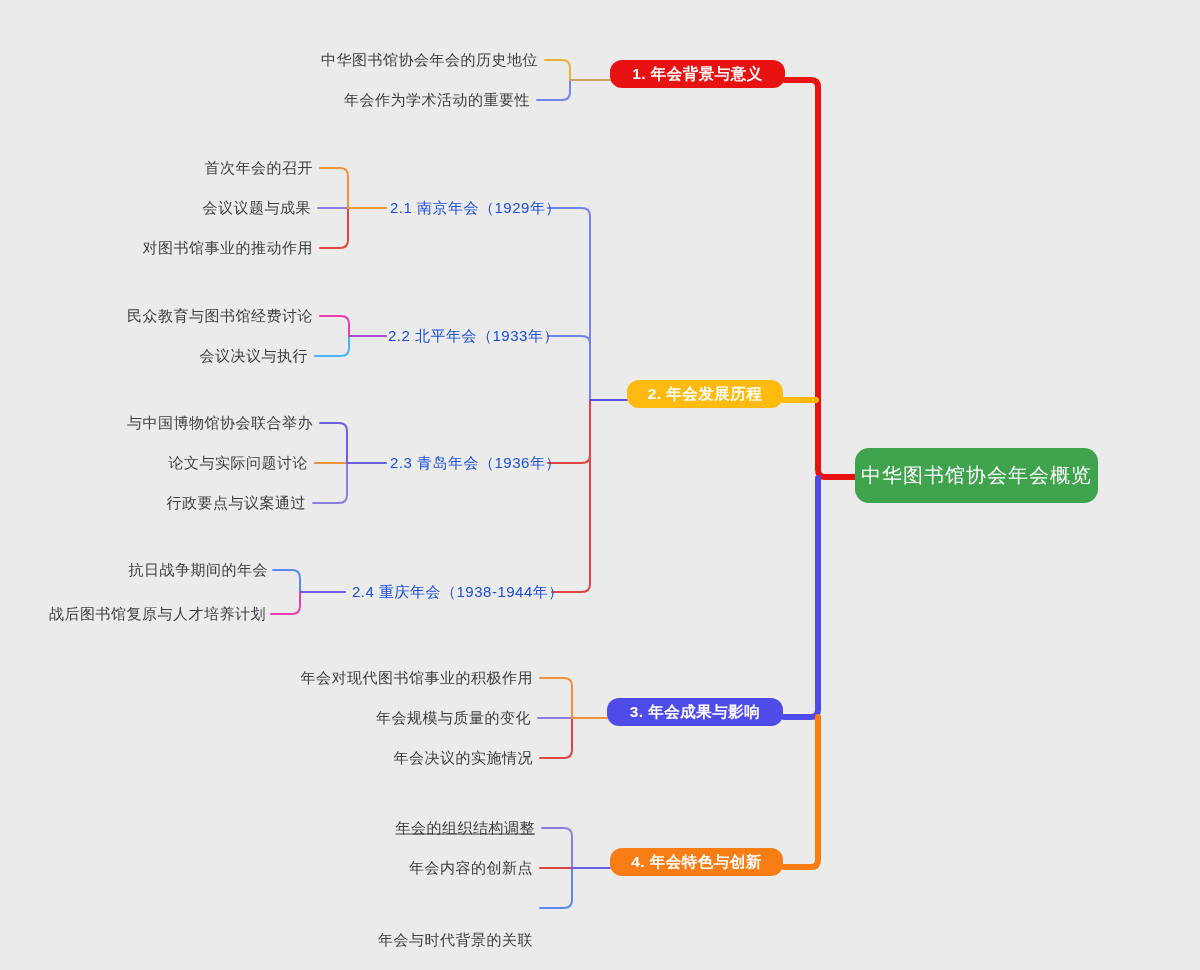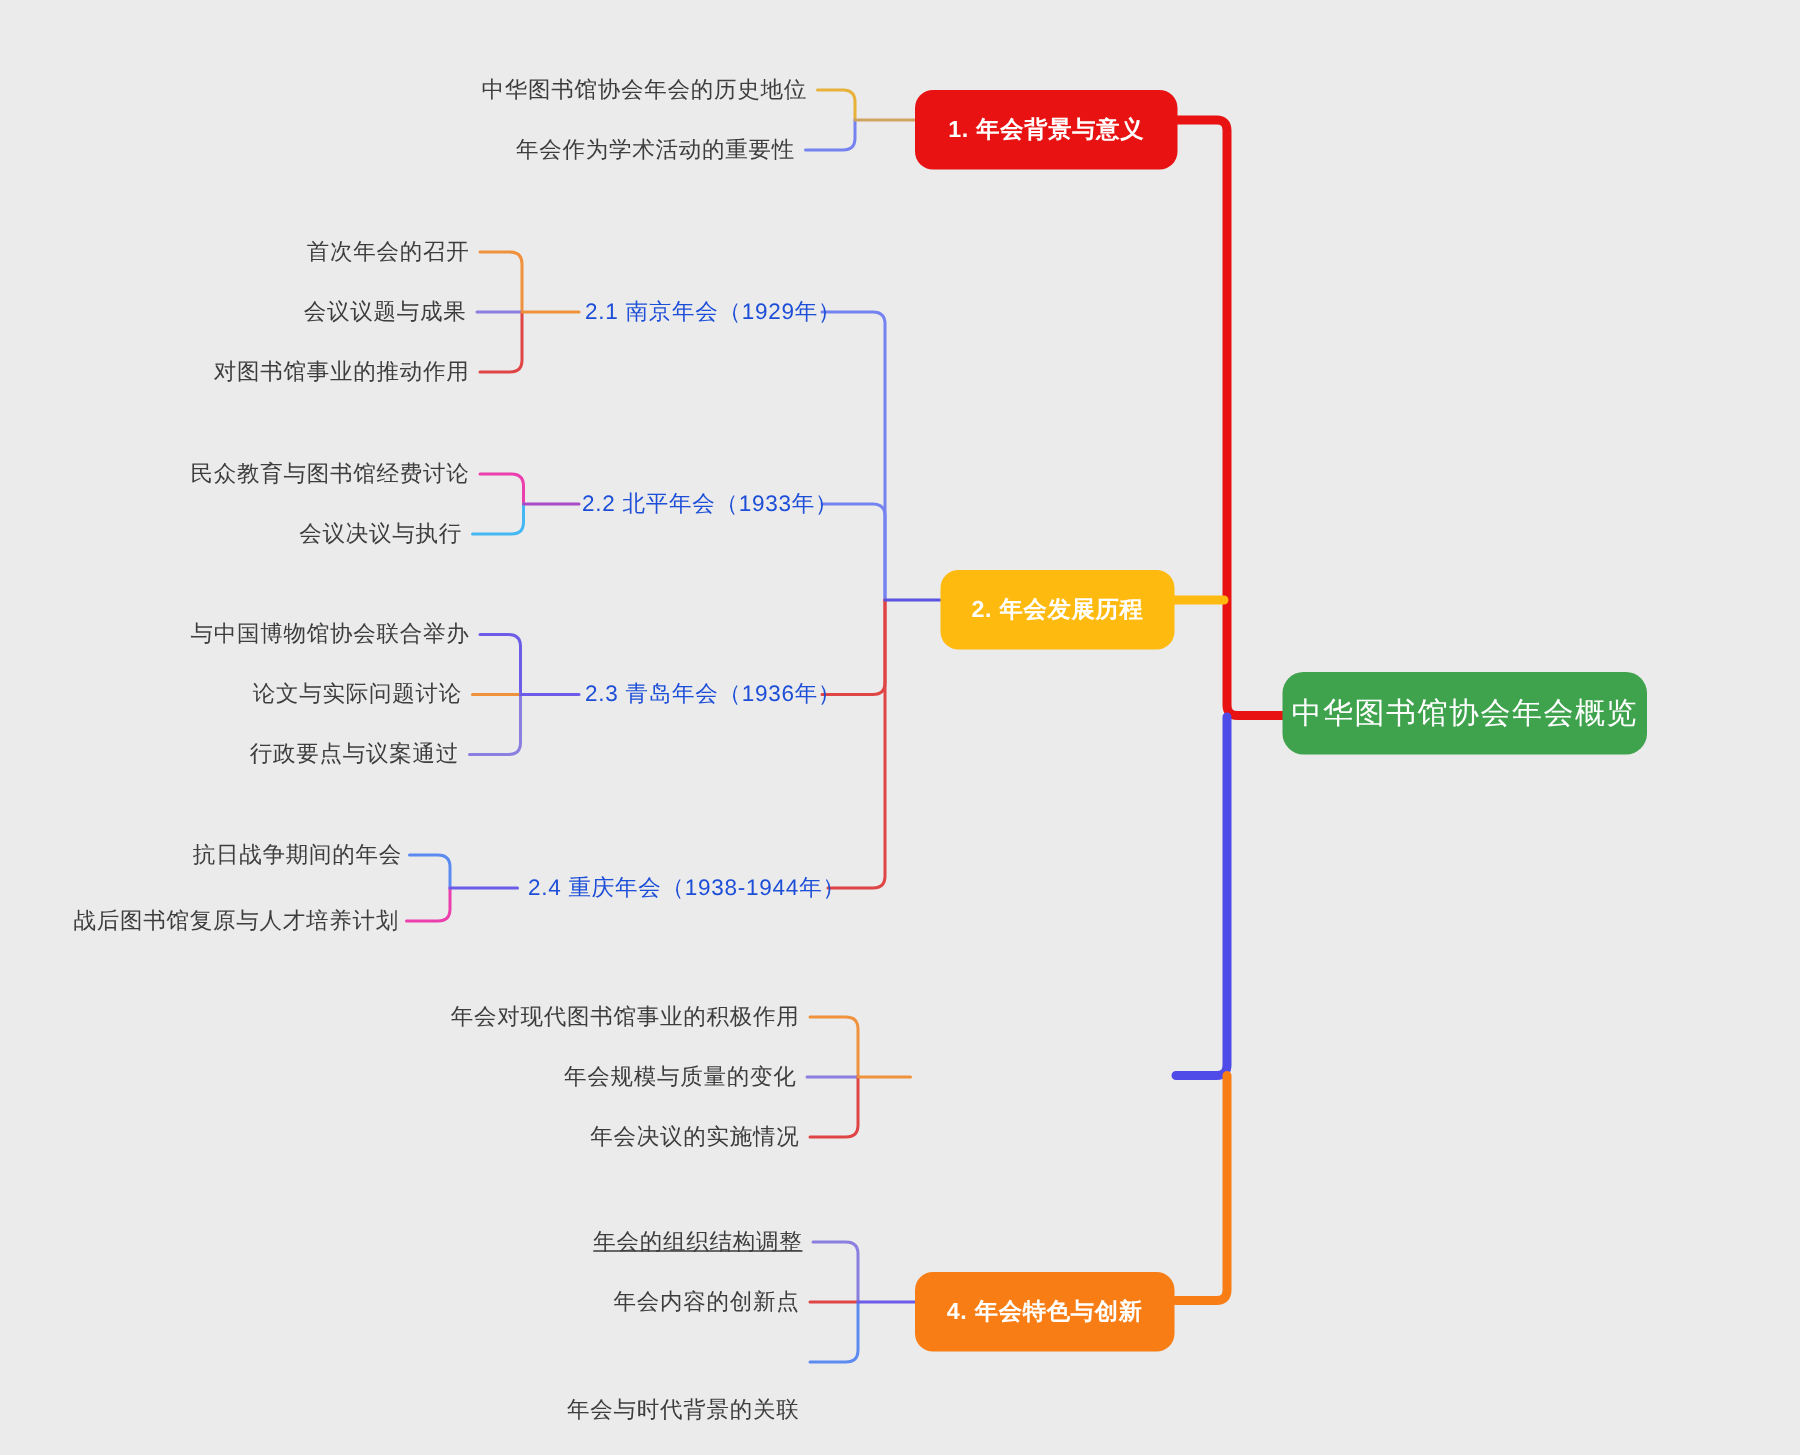--- a/index.html
+++ b/index.html
@@ -11,21 +11,21 @@
     white-space:nowrap;font-size:15px;letter-spacing:.5px;color:#3d3d3d;
     cursor:default;
   }
   .subnode{
     position:absolute;transform:translateY(-50%);
     white-space:nowrap;font-size:15px;letter-spacing:.5px;color:#1d4ed8;
     cursor:default;
   }
   .bnode{
     position:absolute;display:flex;align-items:center;justify-content:center;
-    height:53px;border-radius:12px;color:#fff;font-size:15.5px;font-weight:bold;
+    height:28px;border-radius:12px;color:#fff;font-size:15.5px;font-weight:bold;
     letter-spacing:.5px;white-space:nowrap;cursor:default;
     box-sizing:border-box;
   }
   .bnode.b1{left:610px;top:60px;width:175px;background:#e81212;}
   .bnode.b2{left:627px;top:380px;width:156px;background:#ffba10;}
   .bnode.b3{left:607px;top:698px;width:176px;background:#4f4be8;}
   .bnode.b4{left:610px;top:848px;width:173px;background:#f87d15;}
   .rootnode{
     position:absolute;left:855px;top:448px;width:243px;height:55px;
     display:flex;align-items:center;justify-content:center;
@@ -82,20 +82,21 @@
     <path stroke-width="2" stroke-linecap="round" d="M542 828 H564 Q572 828 572 836 V868" stroke="#8a7fe0"></path>
     <path stroke-width="2" stroke-linecap="round" d="M540 868 H572" stroke="#e04545"></path>
     <path stroke-width="2" stroke-linecap="round" d="M540 908 H564 Q572 908 572 900 V868" stroke="#5b8af0"></path>
     <path stroke-width="2" stroke-linecap="round" d="M572 868 H610" stroke="#6c5ce7"></path>
   </svg>
 
   <div class="rootnode">中华图书馆协会年会概览</div>
 
   <div class="bnode b1">1. 年会背景与意义</div>
   <div class="bnode b2">2. 年会发展历程</div>
+  <div class="bnode b3">3. 年会成果与影响</div>
   <div class="bnode b4">4. 年会特色与创新</div>
 
   <div class="leaf" style="right:662px;top:60px;">中华图书馆协会年会的历史地位</div>
   <div class="leaf" style="right:670px;top:100px;">年会作为学术活动的重要性</div>
 
   <div class="subnode" style="left:390px;top:208px;">2.1 南京年会（1929年）</div>
   <div class="subnode" style="left:388px;top:336px;">2.2 北平年会（1933年）</div>
   <div class="subnode" style="left:390px;top:463px;">2.3 青岛年会（1936年）</div>
   <div class="subnode" style="left:352px;top:592px;">2.4 重庆年会（1938-1944年）</div>
 

